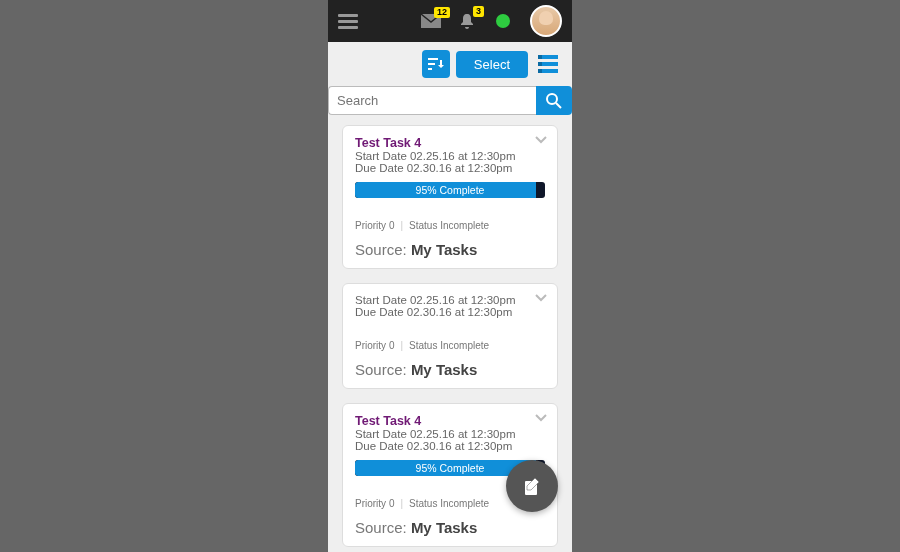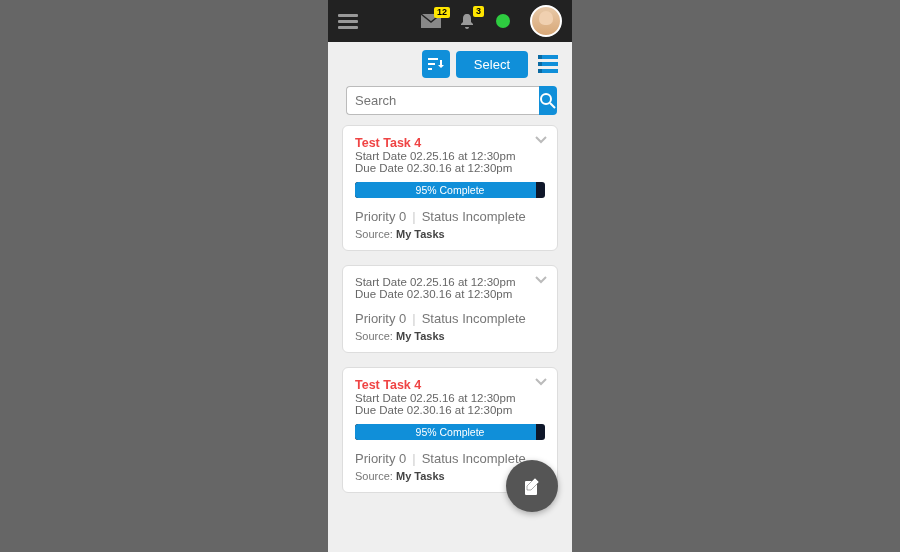--- a/index.html
+++ b/index.html
@@ -13,35 +13,35 @@
   .badge{position:absolute;top:-6px;right:-8px;background:#ffe600;color:#000;font-size:9px;font-weight:bold;padding:1px 3px;border-radius:2px;line-height:1;}
   .dot{width:14px;height:14px;background:#2ecc40;border-radius:50%;}
   .avatar{width:28px;height:28px;border-radius:50%;background:linear-gradient(180deg,#e8c9a8 0%,#d8a878 100%);border:2px solid #fff;position:relative;overflow:hidden;}
   .avatar::after{content:"";position:absolute;top:4px;left:7px;width:14px;height:14px;background:#f0d0b0;border-radius:50% 50% 40% 40%;}
   svg{display:block;}
   
   .toolbar{display:flex;align-items:flex-end;gap:6px;padding:8px 10px 4px;justify-content:flex-end;}
   .sq-btn{width:28px;height:28px;background:#108fd9;border-radius:4px;display:flex;align-items:center;justify-content:center;cursor:pointer;}
   .select-btn{background:#108fd9;color:#fff;font-size:13px;padding:6px 18px;border-radius:4px;cursor:pointer;}
   
-  .searchbar{display:flex;margin:4px 18px 10px;}
+  .searchbar{display:flex;margin:4px 0 10px;}
   .searchbar input{flex:1;border:1px solid #bbb;border-right:none;border-radius:4px 0 0 4px;padding:6px 8px;font-size:13px;outline:none;background:#fff;color:#777;}
   .search-btn{width:36px;background:#108fd9;border-radius:0 4px 4px 0;display:flex;align-items:center;justify-content:center;cursor:pointer;}
   
   .list{flex:1;overflow-y:auto;padding:0 14px 20px;}
   .card{background:#fff;border:1px solid #ddd;border-radius:6px;margin-bottom:14px;padding:10px 12px 10px;font-size:12px;color:#666;position:relative;}
-  .card .title{font-weight:bold;color:#ef4444;font-size:12.5px;}
+  .card .title{font-weight:bold;color:#701a75;font-size:12.5px;}
   .card .line{margin-top:0;font-size:11.5px;}
   .chev{position:absolute;top:10px;right:10px;cursor:pointer;}
   .prog-wrap{margin:8px 0 6px;height:16px;background:#0f172a;border-radius:3px;position:relative;overflow:hidden;}
   .prog-fill{height:100%;background:#108fd9;border-radius:3px 0 0 3px;}
   .prog-label{position:absolute;top:0;left:0;right:0;text-align:center;color:#fff;font-size:10.5px;line-height:16px;}
-  .meta{font-size:13px;color:#777;margin-top:11px;}
+  .meta{font-size:10px;color:#777;margin-top:22px;}
   .meta .sep{margin:0 6px;color:#ccc;}
-  .src{font-size:11px;color:#777;margin-top:4px;}
+  .src{font-size:15px;color:#777;margin-top:10px;}
   .src b{color:#444;}
   
   .fab{position:absolute;right:14px;bottom:40px;width:52px;height:52px;border-radius:50%;background:#555;display:flex;align-items:center;justify-content:center;box-shadow:0 2px 6px rgba(0,0,0,.3);cursor:pointer;}
   ::-webkit-scrollbar{width:0;}
 </style>
 </head>
 <body>
 
 <div class="stage">
   <div class="phone">

